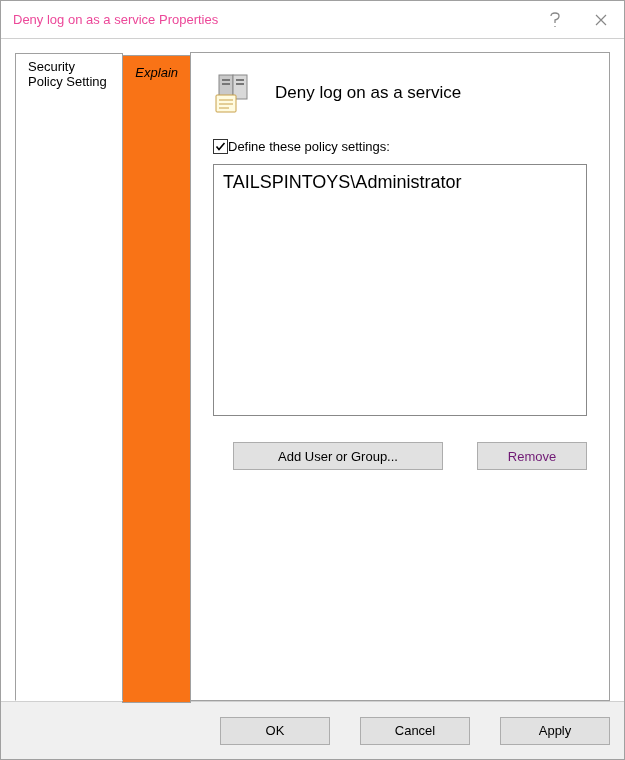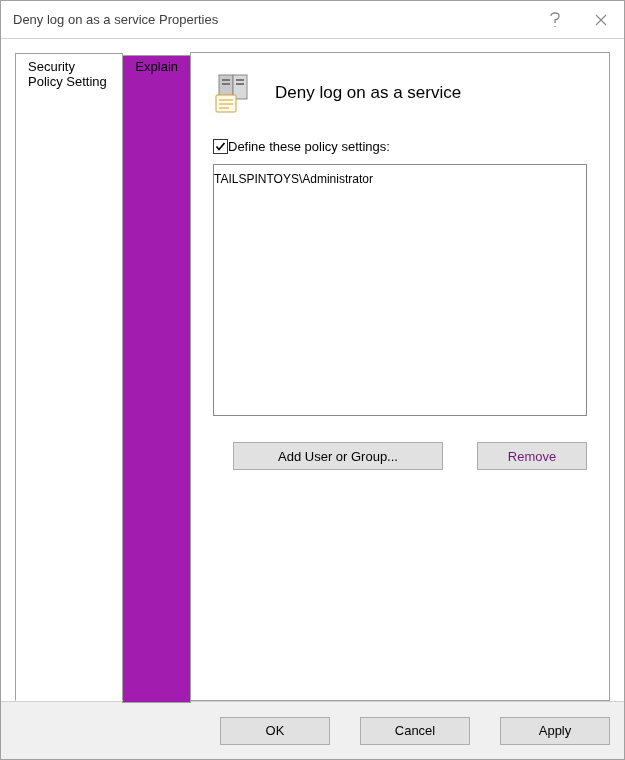--- a/index.html
+++ b/index.html
@@ -18,21 +18,21 @@
       height: 38px;
       background: #fff;
       display: flex;
       align-items: center;
       padding: 0 0 0 12px;
       border-bottom: 1px solid #d0d0d0;
     }
     .titlebar-title {
       flex: 1;
       font-size: 13px;
-      color: #404040;
+      color: #ec4899;
     }
     .titlebar-btn {
       width: 46px;
       height: 38px;
       display: flex;
       align-items: center;
       justify-content: center;
       color: #888;
       font-size: 16px;
       cursor: default;
@@ -56,24 +56,25 @@
       font-size: 13px;
       position: relative;
       cursor: default;
       margin-right: -1px;
     }
     .tab.active {
       border-bottom: 1px solid #fff;
       z-index: 3;
     }
     .tab.inactive {
-      background: #a21caf;
+      background: #f97316;
       top: 2px;
-      padding-top: 3px;
+      padding-top: 9px;
       padding-bottom: 5px;
+      font-style: italic;
     }
     .tab-panel {
       border: 1px solid #a0a0a0;
       flex: 1;
       margin-top: -1px;
       padding: 18px 22px 20px 22px;
       position: relative;
       z-index: 1;
       display: flex;
       flex-direction: column;
@@ -106,22 +107,22 @@
       align-items: center;
       justify-content: center;
       background: #fff;
       cursor: default;
     }
     .checkbox svg { display: block; }
     .checkbox-label { font-size: 13px; }
     .listbox {
       border: 1px solid #888;
       height: 252px;
-      padding: 6px 0;
-      font-size: 12px;
+      padding: 6px 9px;
+      font-size: 18px;
       overflow: auto;
       background: #fff;
     }
     .list-item { padding: 1px 0; }
     .panel-buttons {
       margin-top: 26px;
       display: flex;
       gap: 14px;
     }
     .btn {

